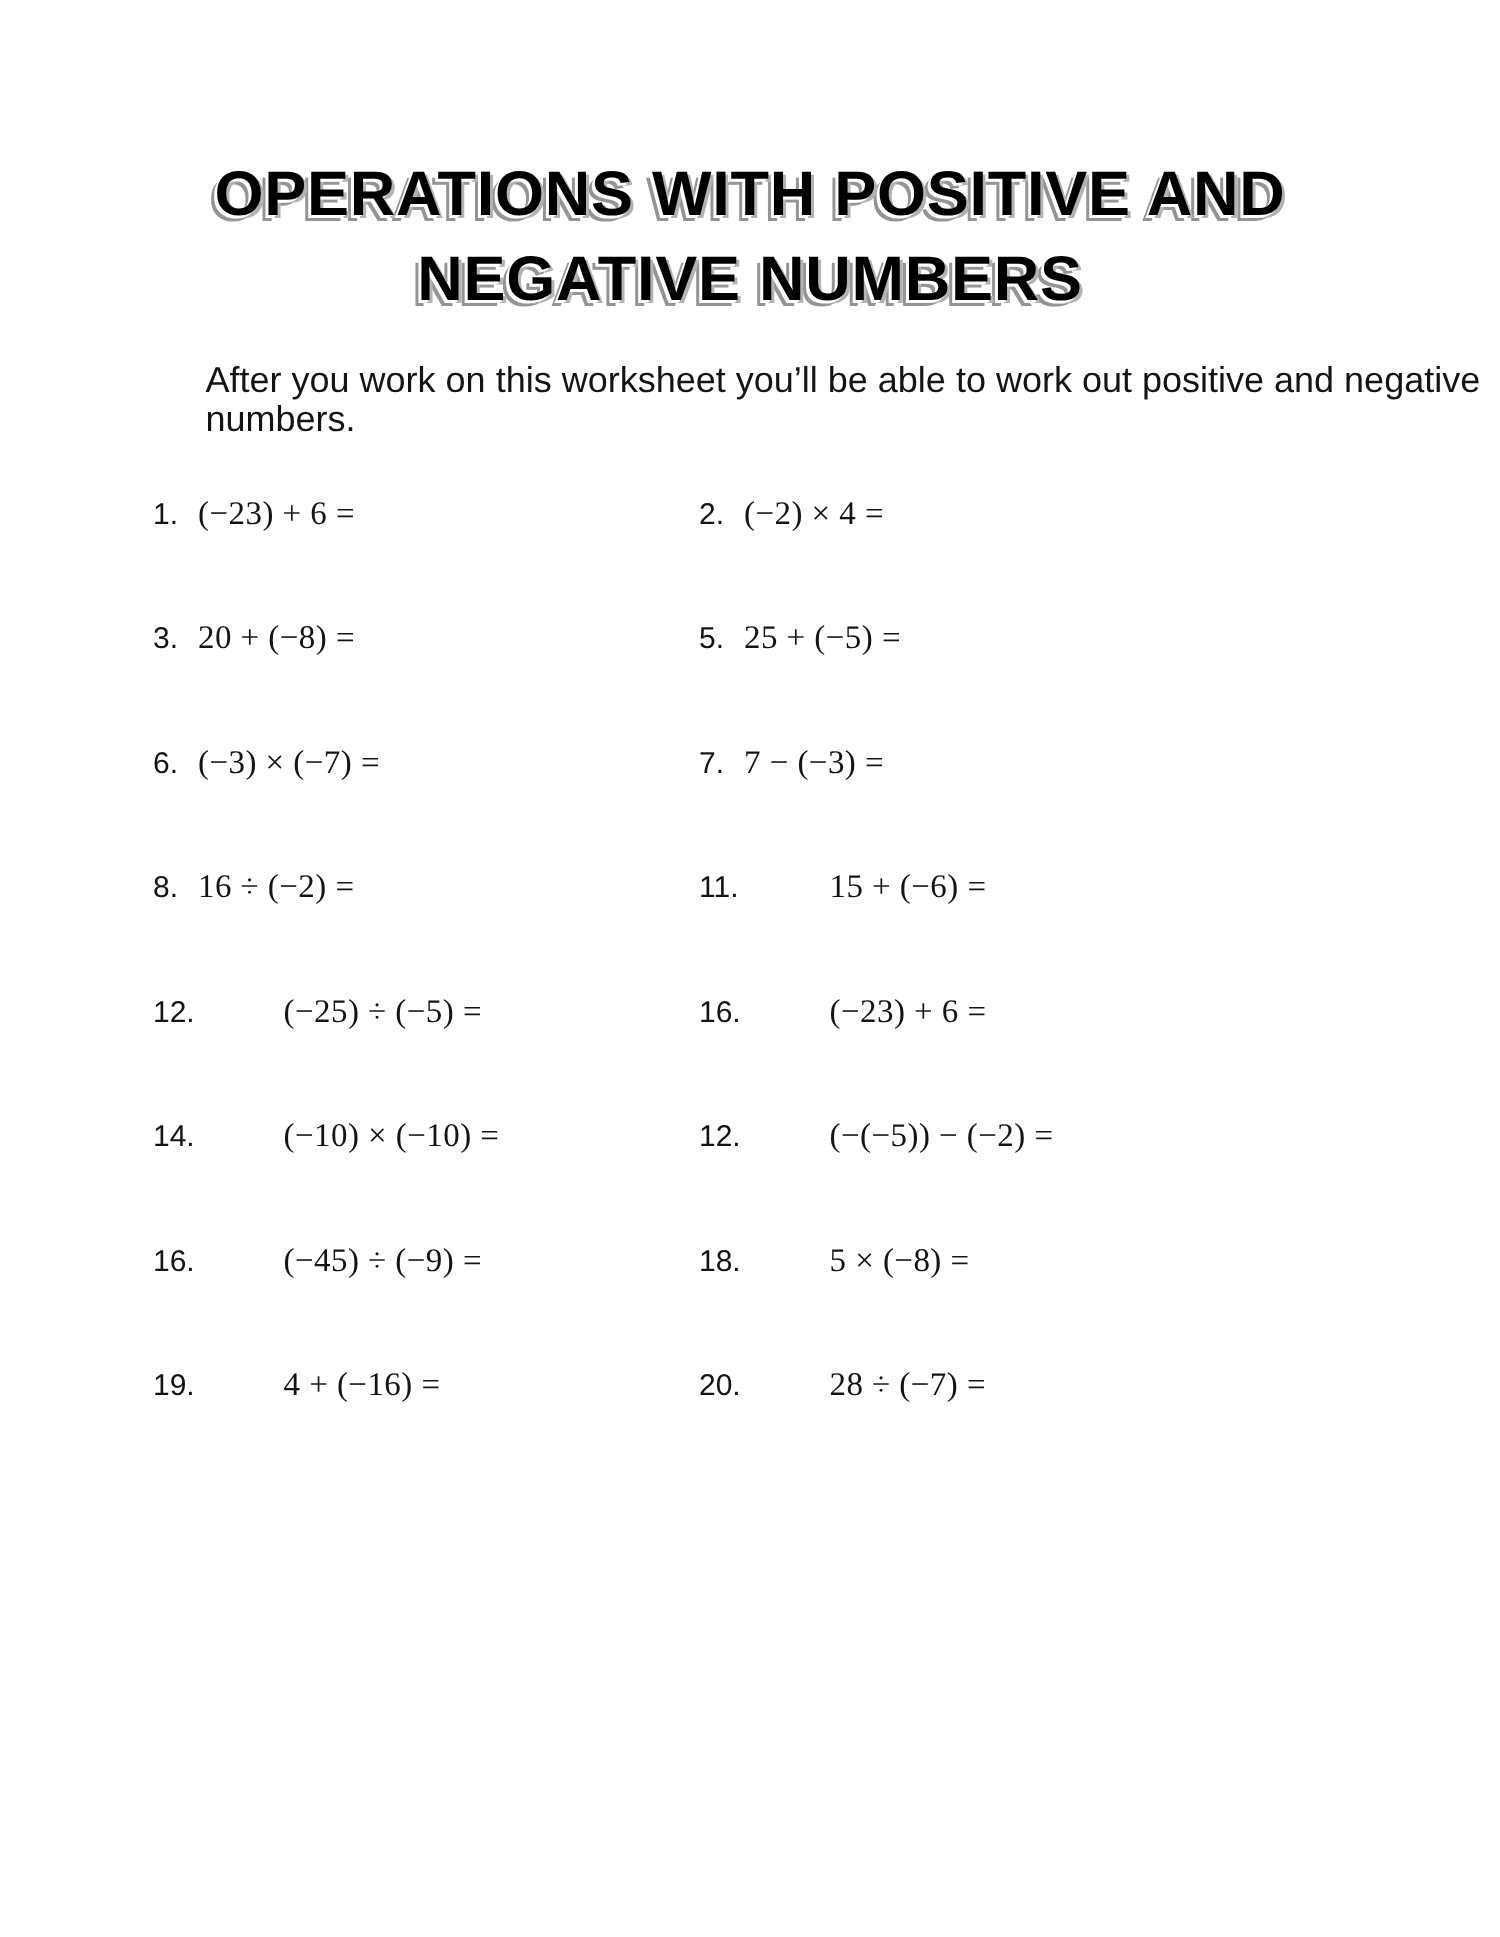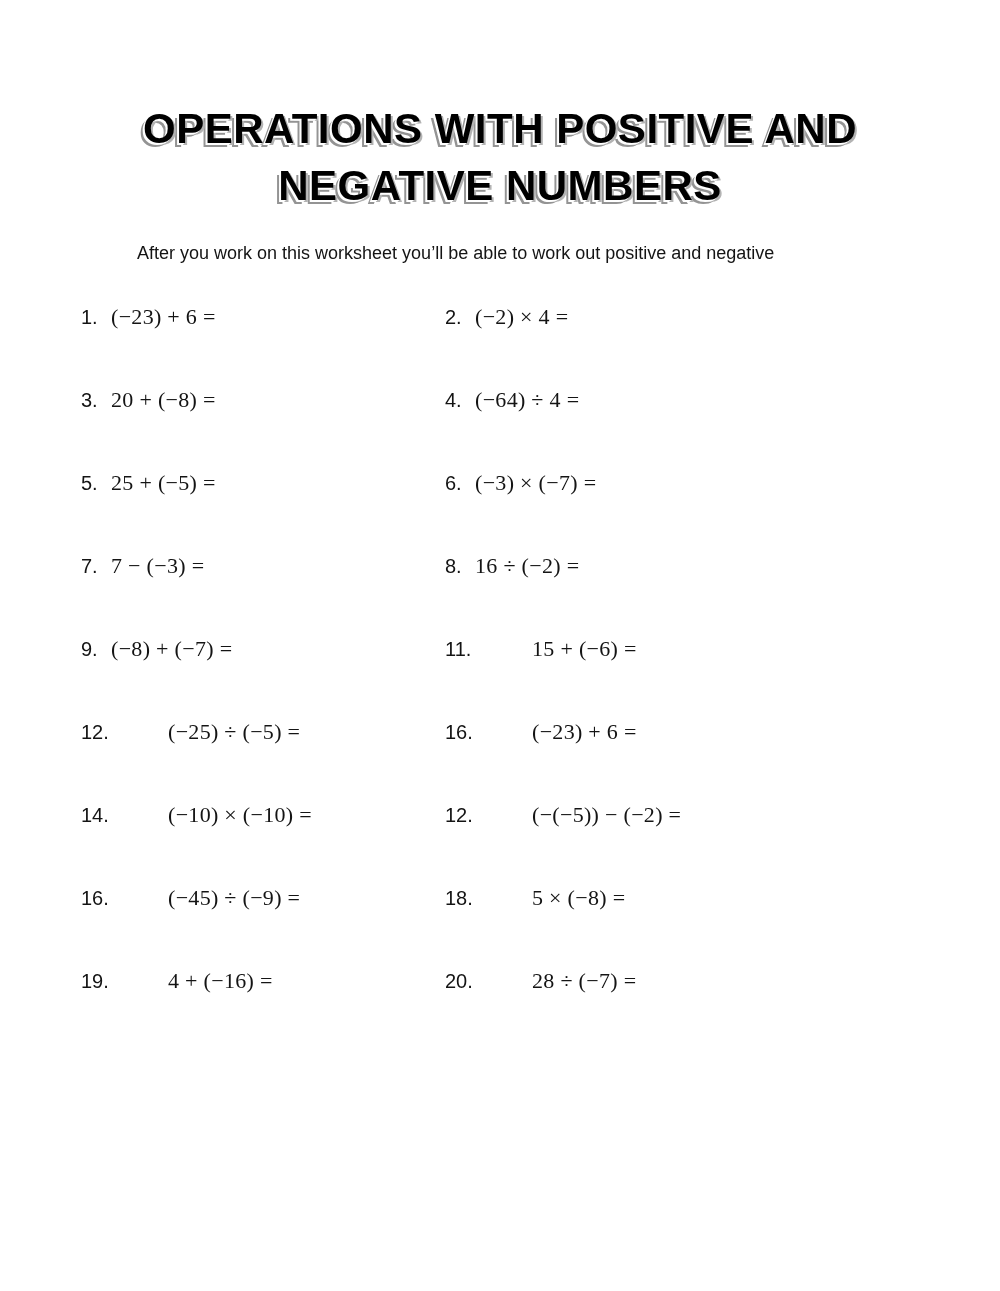--- a/index.html
+++ b/index.html
@@ -28,27 +28,27 @@
     letter-spacing: 0.5px;
     color: #000000;
     text-shadow:
       -1px 1px 0 #ffffff,
       -2px 2px 0 #ffffff,
       2px 2px 0 #b3b3b3,
       -4px 4px 0 #949494;
   }
   .intro {
     margin: 27px 0 0 137px;
-    font-size: 18px;
+    font-size: 24px;
     line-height: 25.5px;
     color: #141414;
   }
   .problems {
     margin-top: 36px;
-    padding-left: 81px;
+    padding-left: 102px;
     display: grid;
     grid-template-columns: 364px 1fr;
     grid-auto-rows: 83px;
     align-items: start;
   }
   .problem {
     white-space: nowrap;
     line-height: 28px;
   }
   .problem .num {
@@ -74,55 +74,50 @@
 
 <div class="page">
 
   <div class="title">
     <div>OPERATIONS WITH POSITIVE AND</div>
     <div>NEGATIVE NUMBERS</div>
   </div>
 
   <div class="intro">
     <div>After you work on this worksheet you’ll be able to work out positive and negative</div>
+    <div>numbers.</div>
   </div>
 
   <div class="problems">
 
     <div class="problem">
       <span class="num">1.</span><span class="expr">(−23) + 6 =</span>
     </div>
     <div class="problem">
       <span class="num">2.</span><span class="expr">(−2) × 4 =</span>
     </div>
 
     <div class="problem">
       <span class="num">3.</span><span class="expr">20 + (−8) =</span>
-    </div>
-    <div class="problem">
-      <span class="num">4.</span><span class="expr">(−64) ÷ 4 =</span>
     </div>
 
     <div class="problem">
       <span class="num">5.</span><span class="expr">25 + (−5) =</span>
     </div>
     <div class="problem">
       <span class="num">6.</span><span class="expr">(−3) × (−7) =</span>
     </div>
 
     <div class="problem">
       <span class="num">7.</span><span class="expr">7 − (−3) =</span>
     </div>
     <div class="problem">
       <span class="num">8.</span><span class="expr">16 ÷ (−2) =</span>
     </div>
 
-    <div class="problem">
-      <span class="num">9.</span><span class="expr">(−8) + (−7) =</span>
-    </div>
 
     <div class="problem tabbed">
       <span class="num">11.</span><span class="expr">15 + (−6) =</span>
     </div>
     <div class="problem tabbed">
       <span class="num">12.</span><span class="expr">(−25) ÷ (−5) =</span>
     </div>
 
     <div class="problem tabbed">
       <span class="num">16.</span><span class="expr">(−23) + 6 =</span>

